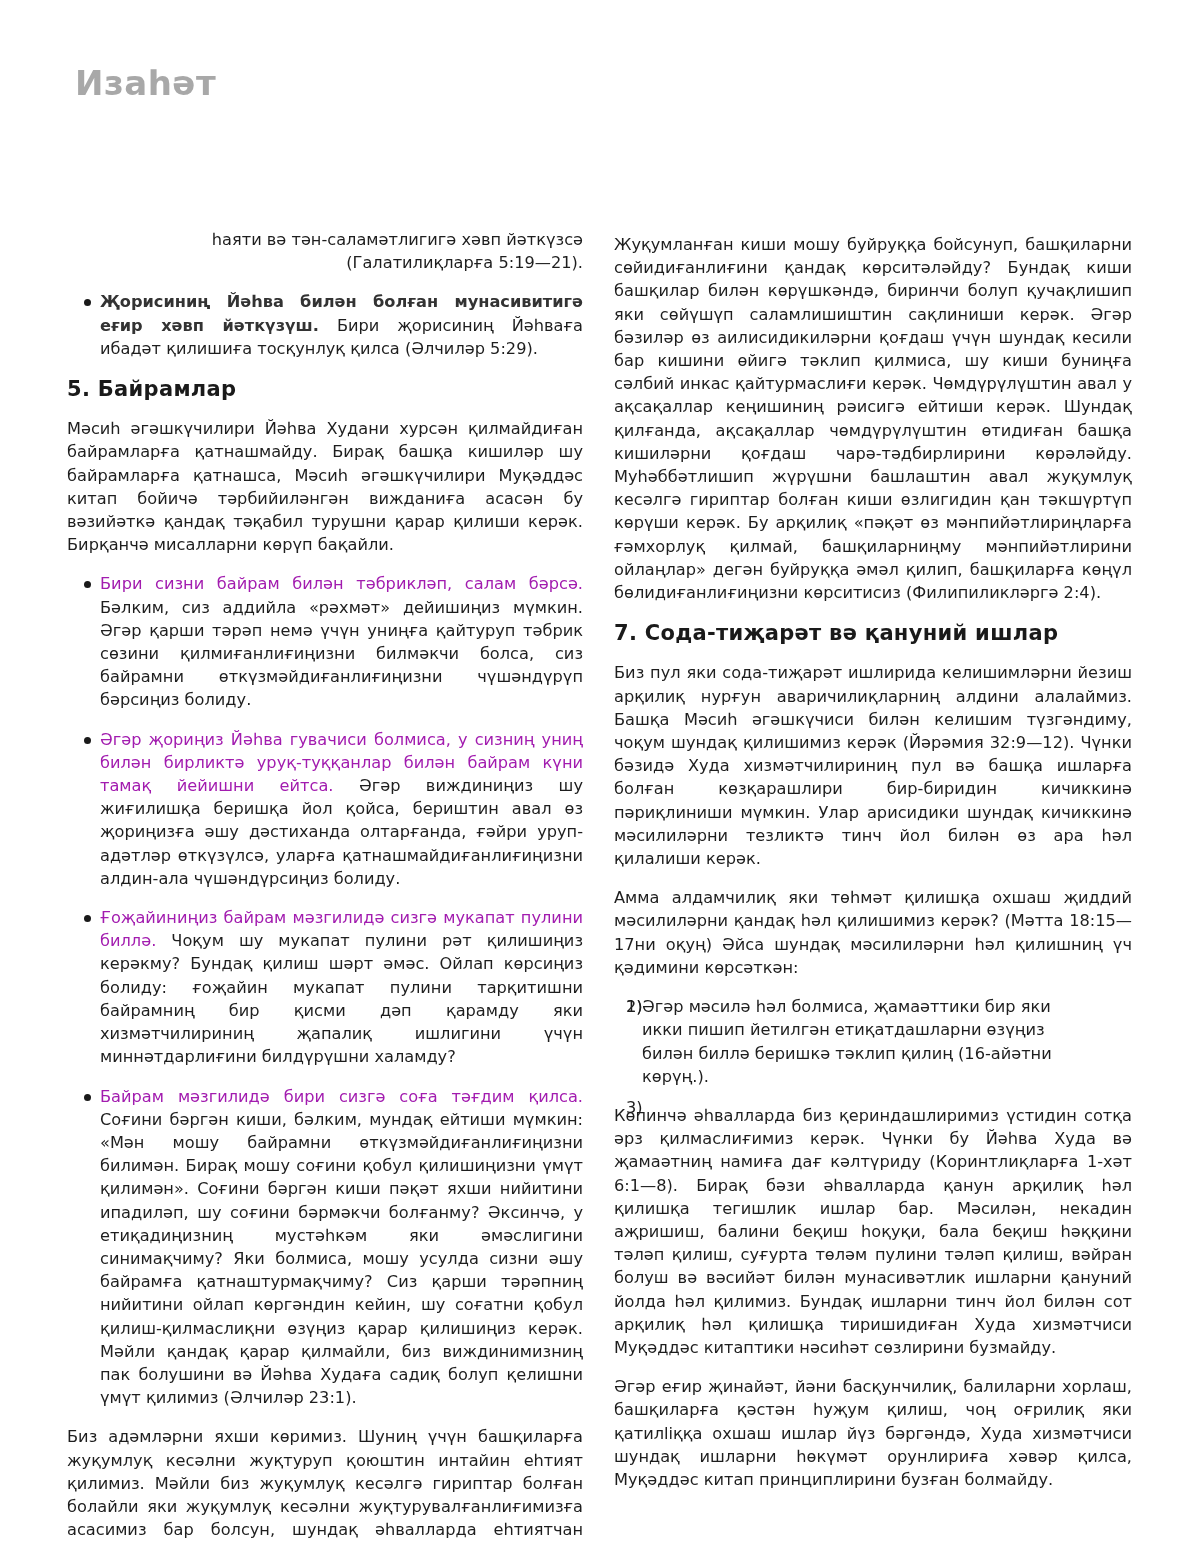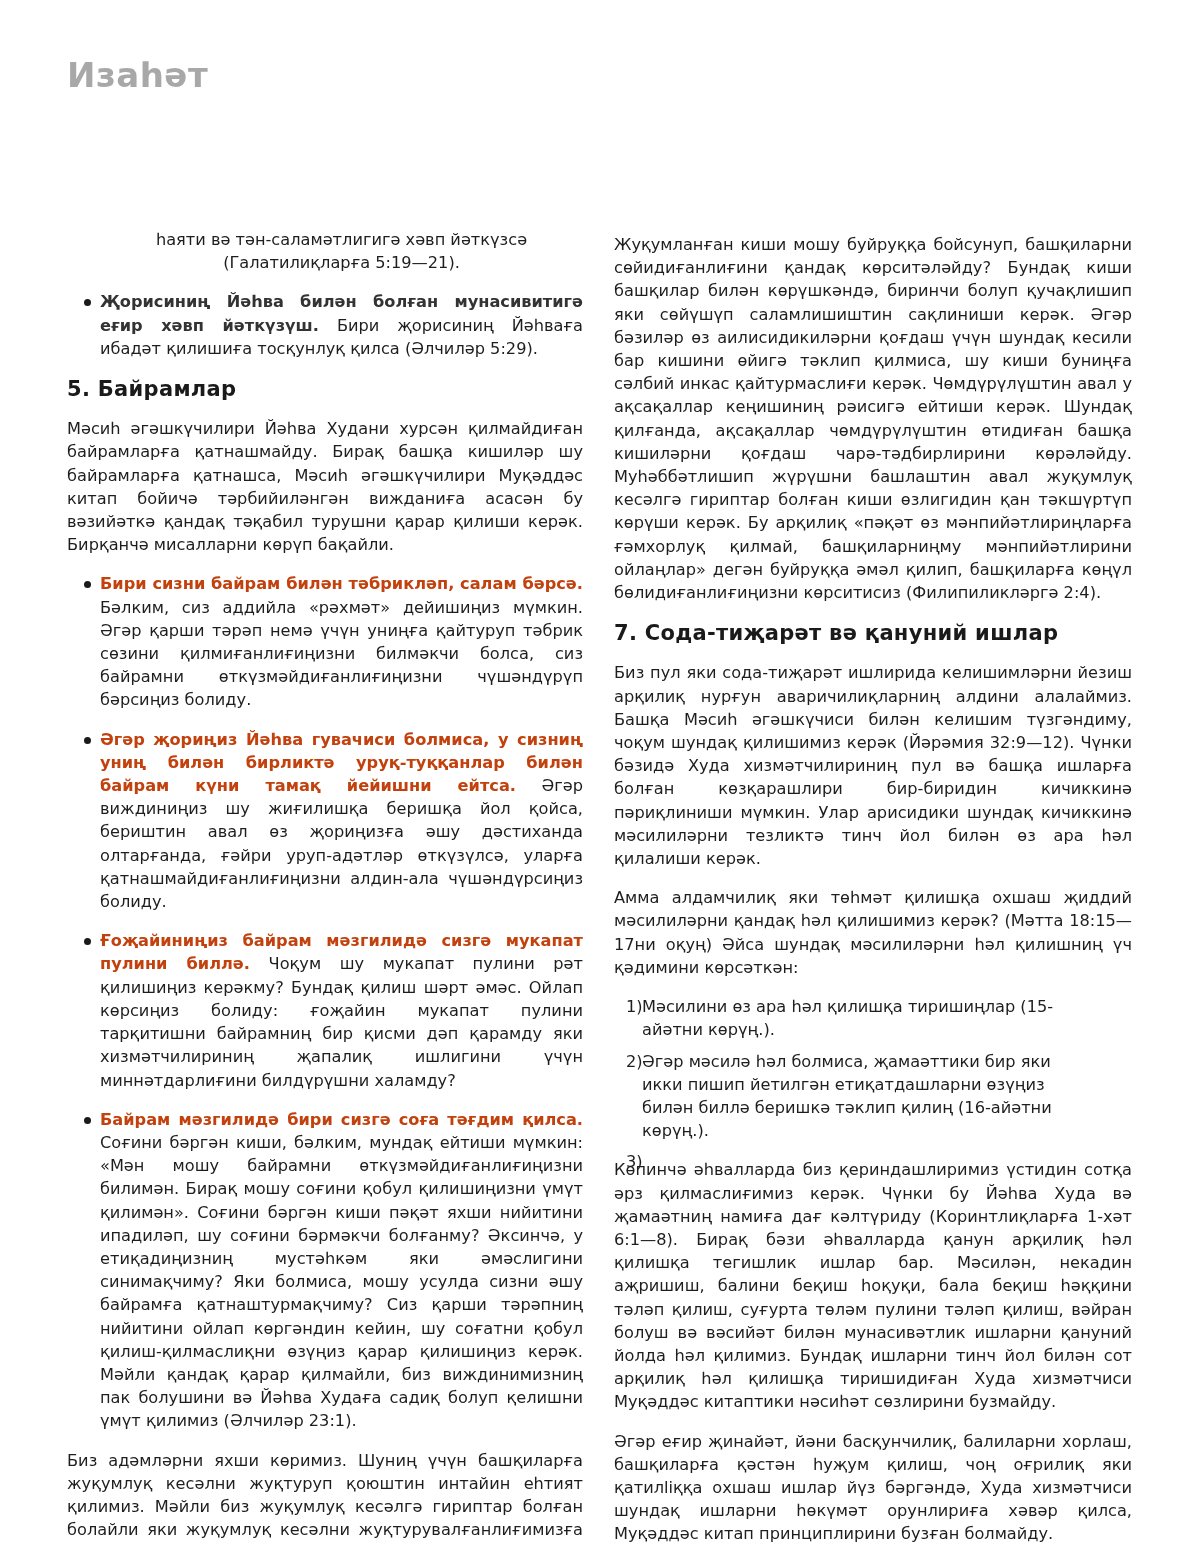--- a/index.html
+++ b/index.html
@@ -4,47 +4,47 @@
 <style>
   html, body { margin: 0; padding: 0; background: #ffffff; }
   body {
     width: 1200px; height: 1543px; position: relative; overflow: hidden;
     font-family: "DejaVu Sans", "Liberation Sans", sans-serif;
     color: #1e1e1e;
   }
   .page-title {
     position: absolute; left: 67px; top: 55px;
     font-size: 34px; font-weight: bold; color: #a8a8a8; letter-spacing: 0.5px;
-    margin: 0;
+    margin: 8px;
   }
   .col {
     position: absolute; top: 228px; width: 516px;
     font-size: 16.2px; line-height: 23.2px;
   }
   .col-left { left: 67px; top: 228px; }
   .col-right { left: 614px; top: 233px; width: 518px; }
   p { margin: 0 0 16px 0; text-align: justify; hyphens: manual; }
   h2 {
     font-size: 21px; font-weight: bold; margin: 18px 0 16px 0; color: #1a1a1a;
     letter-spacing: 0.3px;
   }
   ul.bullets { list-style: none; margin: 0; padding: 0; }
   ul.bullets li {
     position: relative; padding-left: 33px; margin-bottom: 16px; text-align: justify;
   }
   ul.bullets li .dot {
     position: absolute; left: 17px; top: 9px; width: 7px; height: 7px;
     border-radius: 50%; background: #1a1a1a;
   }
-  .lead { font-weight: bold; color: #c2410c; }
+  .lead { font-weight: normal; color: #a21caf; }
   .lead-italic { font-weight: bold; color: #333; }
   ol.steps { list-style: none; margin: 0 0 16px 0; padding: 0; }
   ol.steps li { position: relative; padding-left: 28px; margin-bottom: 8px; padding-right: 60px; }
   ol.steps li .num { position: absolute; left: 12px; top: 0; }
-  .cont { padding-left: 33px; margin-bottom: 16px; text-align: center; }
+  .cont { padding-left: 33px; margin-bottom: 16px; text-align: right; }
 </style>
 </head>
 <body>
 
 <h1 class="page-title">Изаһәт</h1>
 
 <div class="col col-left">
   <p class="cont">һаяти вә тән-саламәтлигигә хәвп йәткүзсә (Галатилиқларға 5:19—21).</p>
 
   <ul class="bullets">
@@ -82,21 +82,20 @@
 <div class="col col-right">
   <p>Жуқумланған киши мошу буйруққа бойсунуп, башқиларни сөйидиғанлиғини қандақ көрситәләйду? Бундақ киши башқилар билән көрүшкәндә, биринчи болуп қучақлишип яки сөйүшүп саламлишиштин сақлиниши керәк. Әгәр бәзиләр өз аилисидикиләрни қоғдаш үчүн шундақ кесили бар кишини өйигә тәклип қилмиса, шу киши буниңға сәлбий инкас қайтурмаслиғи керәк. Чөмдүрүлүштин авал у ақсақаллар кеңишиниң рәисигә ейтиши керәк. Шундақ қилғанда, ақсақаллар чөмдүрүлүштин өтидиған башқа кишиләрни қоғдаш чарә-тәдбирлирини көрәләйду. Муһәббәтлишип жүрүшни башлаштин авал жуқумлуқ кесәлгә гириптар болған киши өзлигидин қан тәкшүртүп көрүши керәк. Бу арқилиқ «пәқәт өз мәнпийәтлириңларға ғәмхорлуқ қилмай, башқиларниңму мәнпийәтлирини ойлаңлар» дегән буйруққа әмәл қилип, башқиларға көңүл бөлидиғанлиғиңизни көрситисиз (Филипиликләргә 2:4).</p>
 
   <h2>7. Сода-тиҗарәт вә қануний ишлар</h2>
   <p>Биз пул яки сода-тиҗарәт ишлирида келишимләрни йезиш арқилиқ нурғун аваричилиқларниң алдини алалаймиз. Башқа Мәсиһ әгәшкүчиси билән келишим түзгәндиму, чоқум шундақ қилишимиз керәк (Йәрәмия 32:9—12). Чүнки бәзидә Худа хизмәтчилириниң пул вә башқа ишларға болған көзқарашлири бир-биридин кичиккинә пәриқлиниши мүмкин. Улар арисидики шундақ кичиккинә мәсилиләрни тезликтә тинч йол билән өз ара һәл қилалиши керәк.</p>
   <p>Амма алдамчилиқ яки төһмәт қилишқа охшаш җиддий мәсилиләрни қандақ һәл қилишимиз керәк? (Мәтта 18:15—17ни оқуң) Әйса шундақ мәсилиләрни һәл қилишниң үч қәдимини көрсәткән:</p>
 
   <ol class="steps">
     <li>
       <span class="num">1)</span>
-      <span>Мәсилини өз ара һәл қилишқа тиришиңлар (15-айәтни көрүң.).</span>
     </li>
     <li>
       <span class="num">2)</span>
       <span>Әгәр мәсилә һәл болмиса, җамаәттики бир яки икки пишип йетилгән етиқатдашларни өзүңиз билән биллә беришкә тәклип қилиң (16-айәтни көрүң.).</span>
     </li>
     <li>
       <span class="num">3)</span>
     </li>
   </ol>
 

